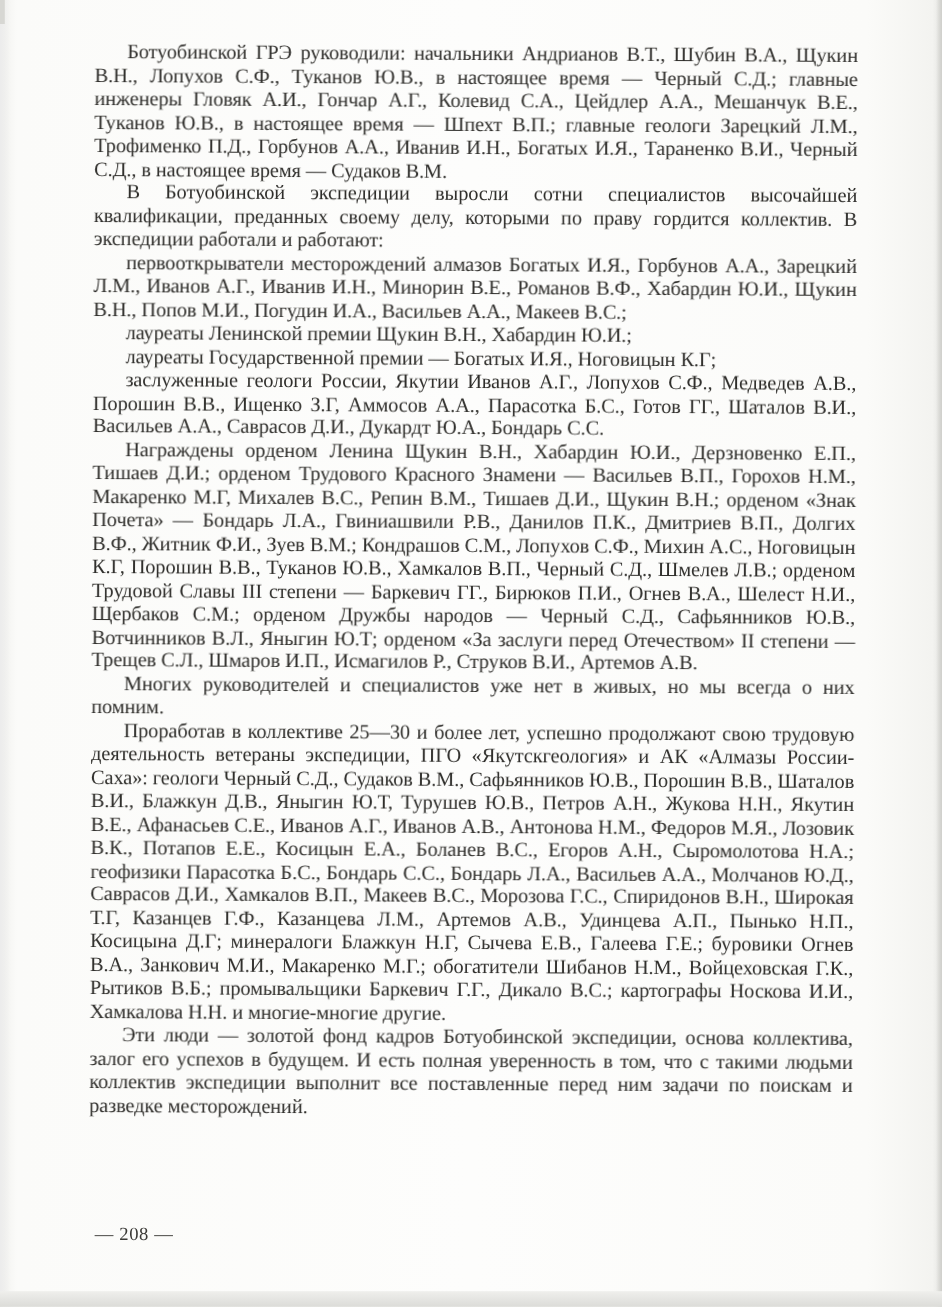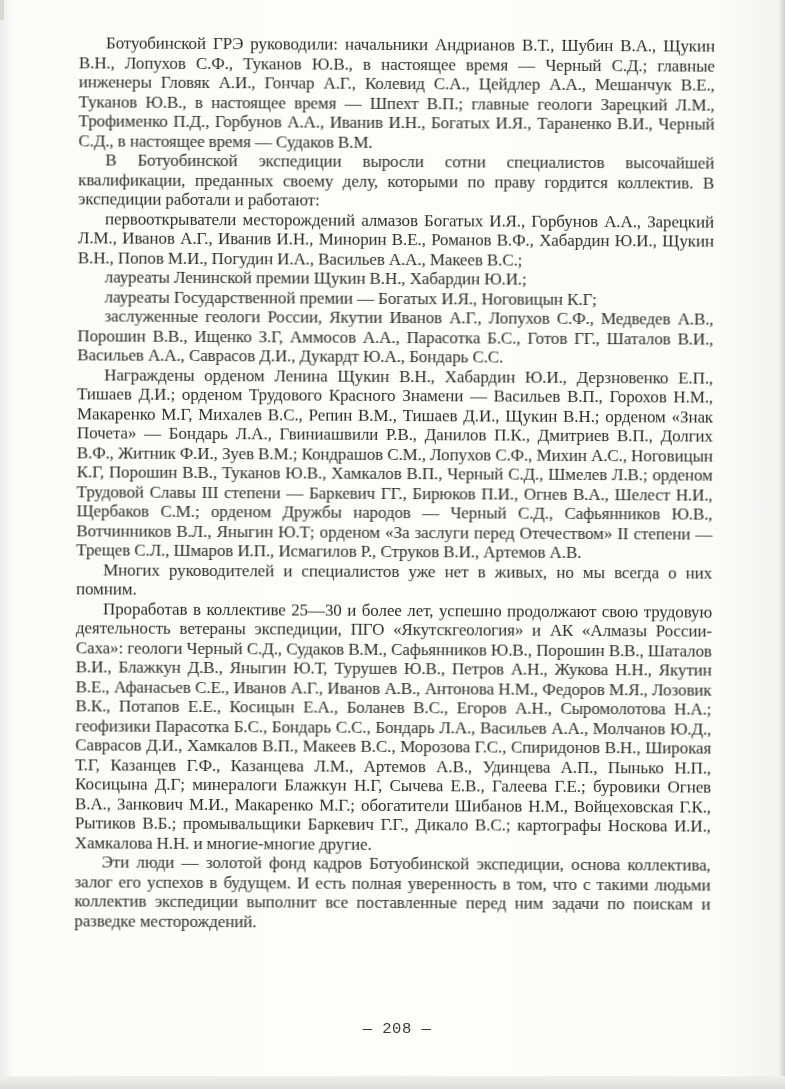--- a/index.html
+++ b/index.html
@@ -51,26 +51,24 @@
     margin: 0;
     text-indent: 27px;
     hyphens: auto;
     -webkit-hyphens: auto;
   }
   .page-number {
     position: absolute;
     left: 79px;
     width: 636px;
     top: 1020px;
-    text-align: center;
     color: #3a3936;
     font-size: 15.5px;
     letter-spacing: 0.5px;
     filter: blur(0.25px);
-    font-family: Liberation Mono, monospace;
   }
 </style>
 </head>
 <body>
 
 <div class="page">
   <div class="scan-edge-left"></div>
   <div class="scan-notch-topleft"></div>
   <div class="scan-edge-right"></div>
   <div class="scan-edge-bottom"></div>

